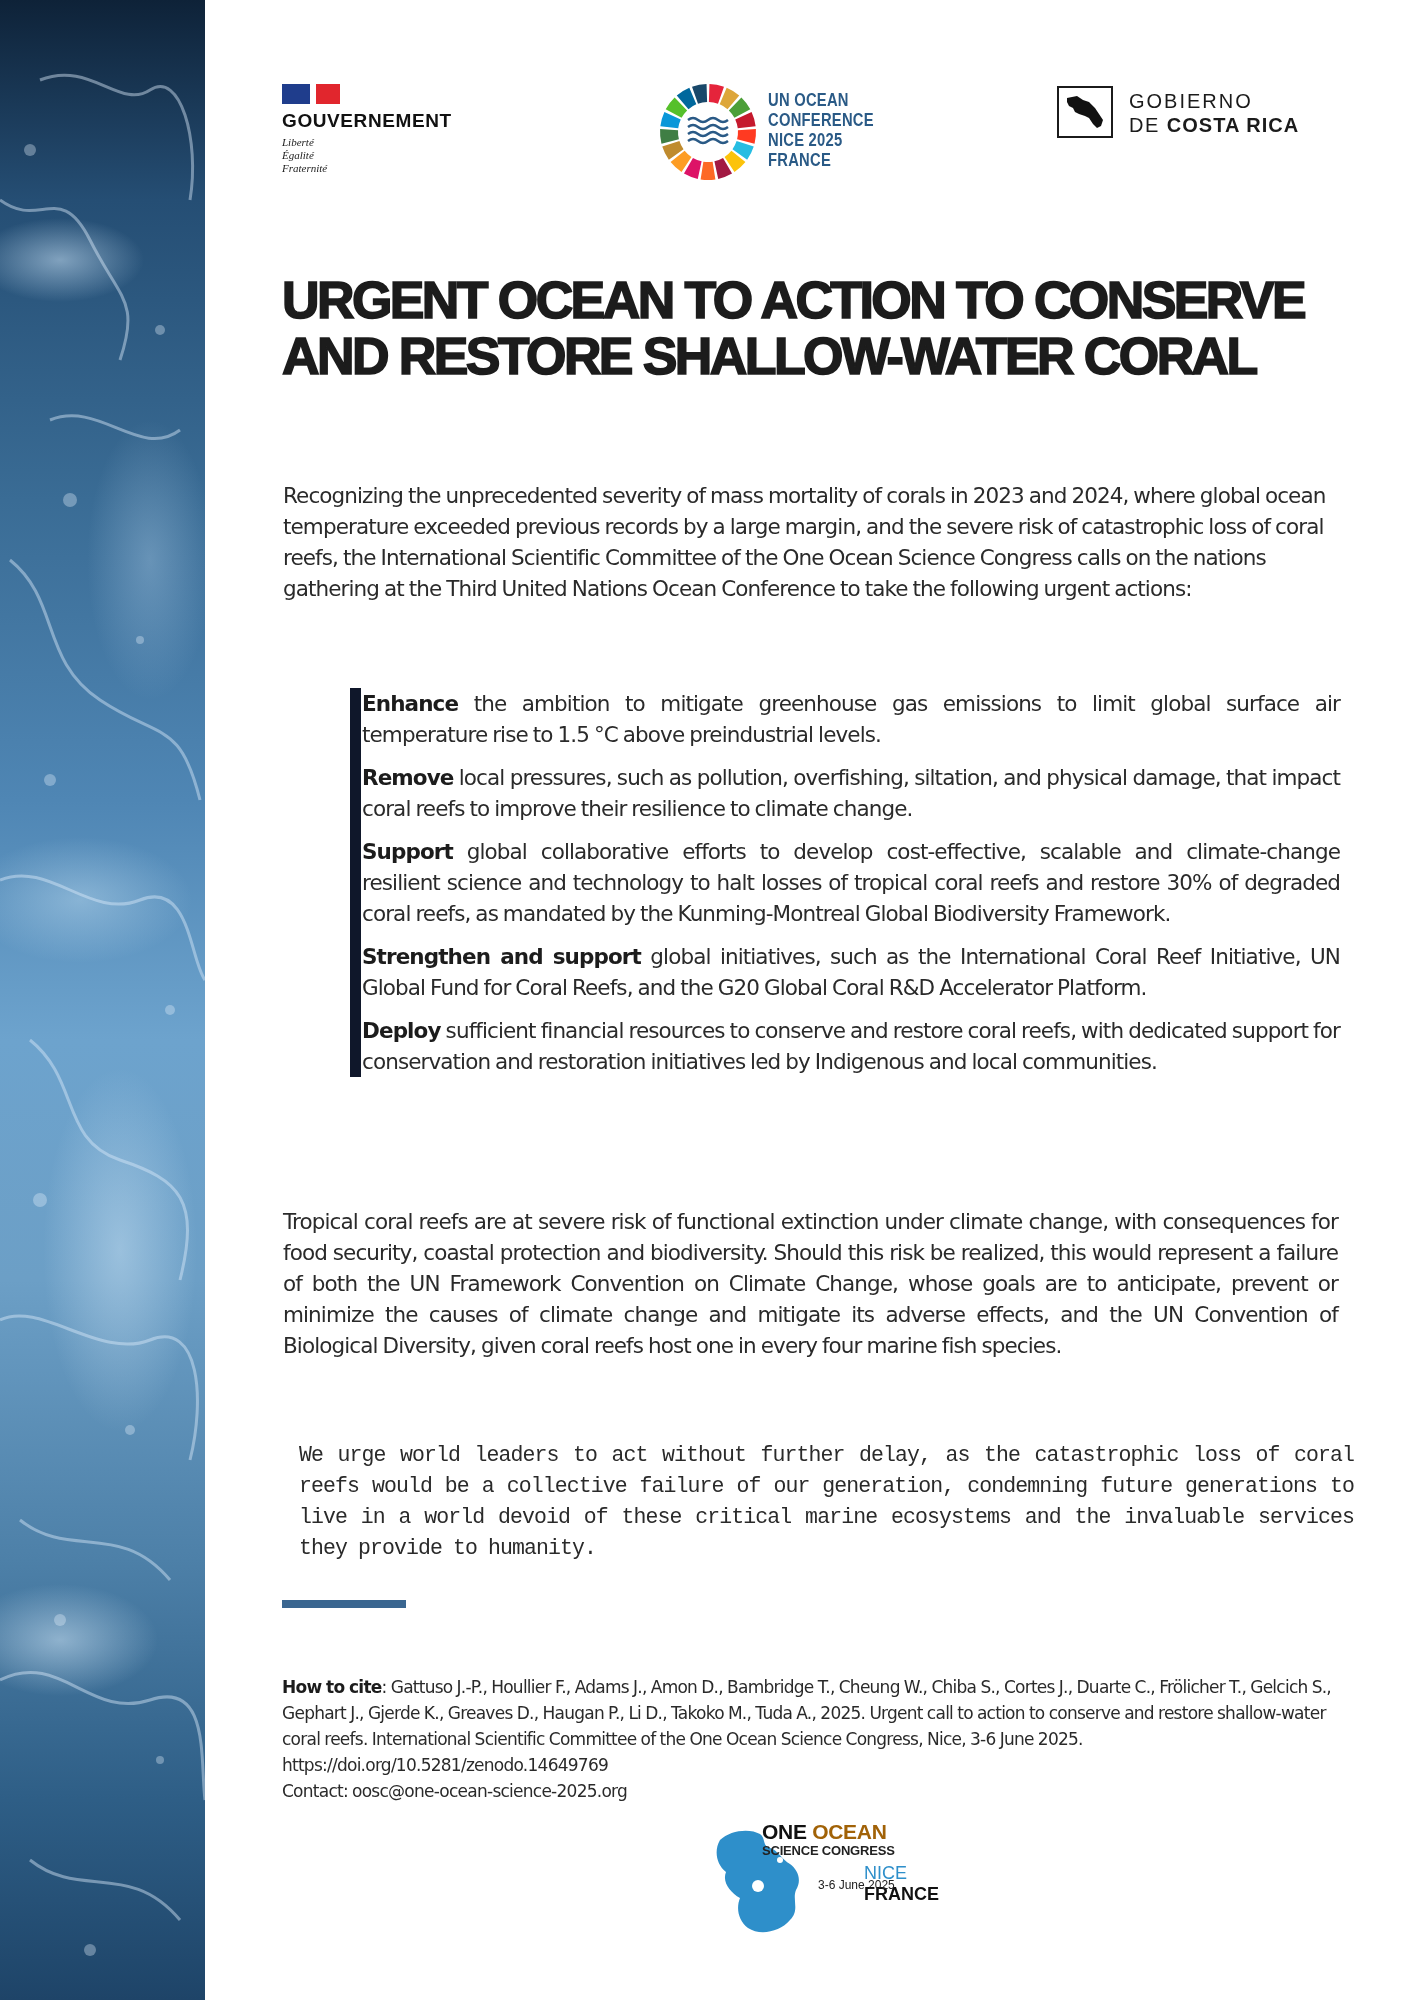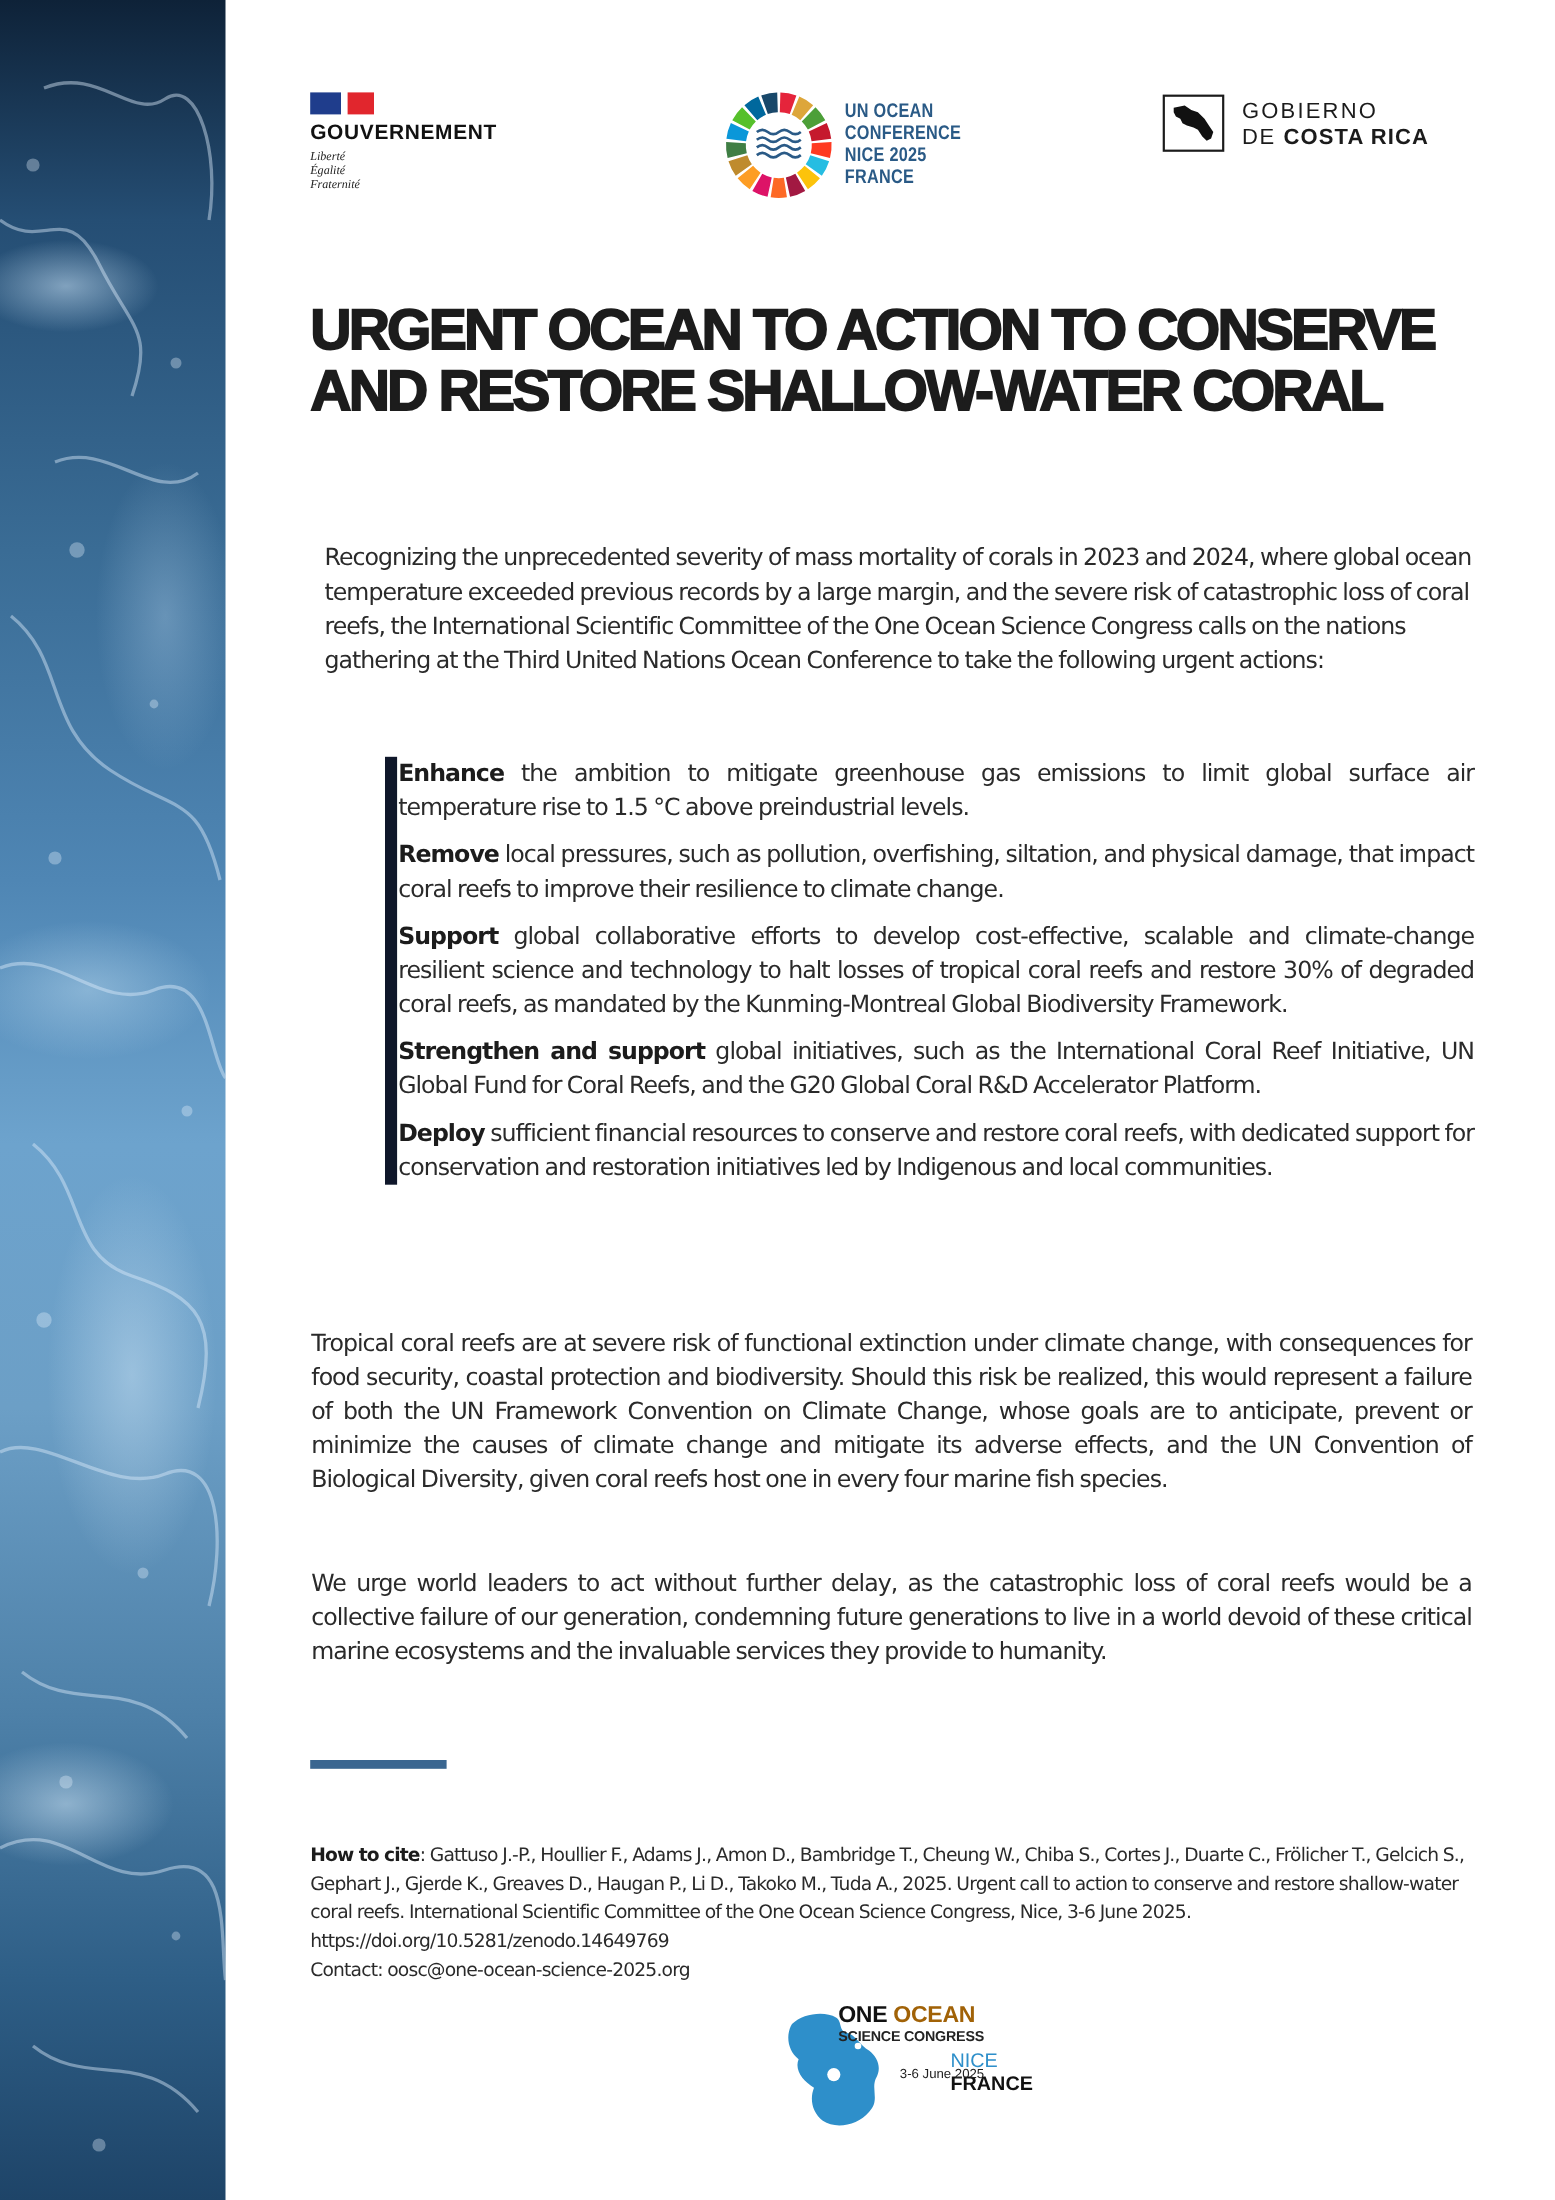--- a/index.html
+++ b/index.html
@@ -33,29 +33,29 @@
   .cr-text1 { position: absolute; left: 72px; top: 4px; font-size: 20px; letter-spacing: 2px; color: #1b1b1b; text-align: right; }
   .cr-text2 { position: absolute; left: 72px; top: 28px; font-size: 20px; letter-spacing: 1.5px; color: #1b1b1b; }
   .cr-text2 b { font-weight: 700; letter-spacing: 1px; }
 
   .title { position: absolute; left: 282px; top: 272px; width: 1060px; font-family: "Liberation Sans", sans-serif;
     font-weight: 700; font-size: 52px; line-height: 56px; letter-spacing: -2.6px; color: #1c1c1c; margin: 0;
     -webkit-text-stroke: 1.6px #1c1c1c; }
 
   .body-text { font-family: "DejaVu Sans", sans-serif; font-size: 21.5px; line-height: 31px; color: #2a2a2a;
      letter-spacing: -0.9px; word-spacing: -1px; }
-  .intro { position: absolute; left: 283px; top: 480px; width: 1055px; margin: 12px; }
+  .intro { position: absolute; left: 283px; top: 480px; width: 1055px; margin: 0; }
 
   .actions { position: absolute; left: 350px; top: 688px; width: 990px; border-left: 11px solid #0f172a; padding-left: 1px; box-sizing: border-box; }
   .action { margin: 0 0 12px 0; text-align: justify; }
   .action:last-child { margin-bottom: 0; }
   .action b { font-weight: 700; color: #1c1c1c; }
 
   .para2 { position: absolute; left: 283px; top: 1206px; width: 1055px; margin: 0; text-align: justify; }
-  .para3 { position: absolute; left: 283px; top: 1424px; width: 1055px; margin: 0; text-align: justify; }
+  .para3 { position: absolute; left: 283px; top: 1424px; width: 1055px; margin: 16px; text-align: justify; font-family: Liberation Mono, monospace; }
 
   .cite-bar { position: absolute; left: 282px; top: 1600px; width: 124px; height: 8px; background: #3a6690; }
   .cite { position: absolute; left: 282px; top: 1674px; width: 1055px; font-family: "DejaVu Sans", sans-serif;
      font-size: 17px; line-height: 26px; color: #2a2a2a; letter-spacing: -0.75px; word-spacing: -0.5px; margin: 0; }
   .cite b { font-weight: 700; color: #1c1c1c; }
   .cite .line { display: block; }
 
   .logo-oosc { position: absolute; left: 710px; top: 1820px; width: 220px; height: 120px; }
   .oosc-map { position: absolute; left: 0; top: 0; }
   .oosc-t1 { position: absolute; left: 52px; top: 0; font-weight: 700; font-size: 21px; letter-spacing: -0.3px; color: #111; }

